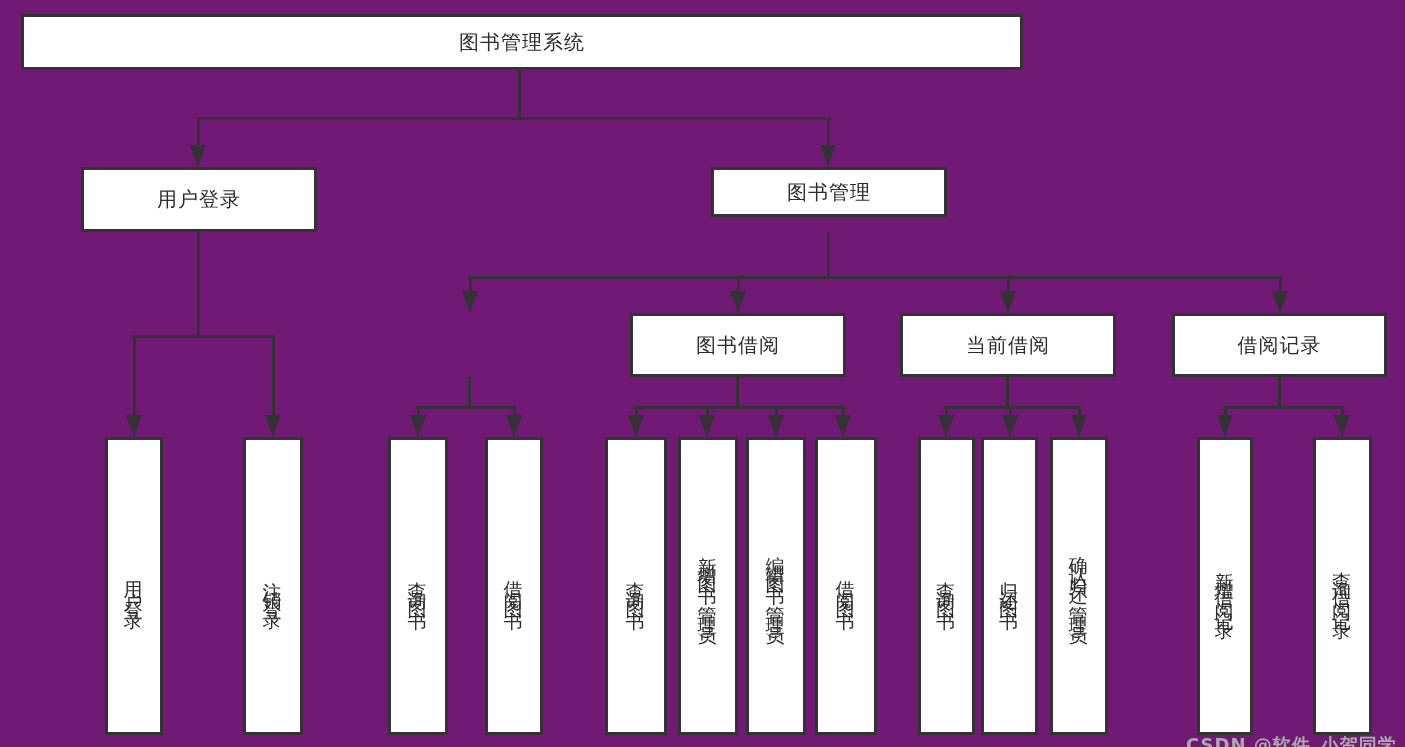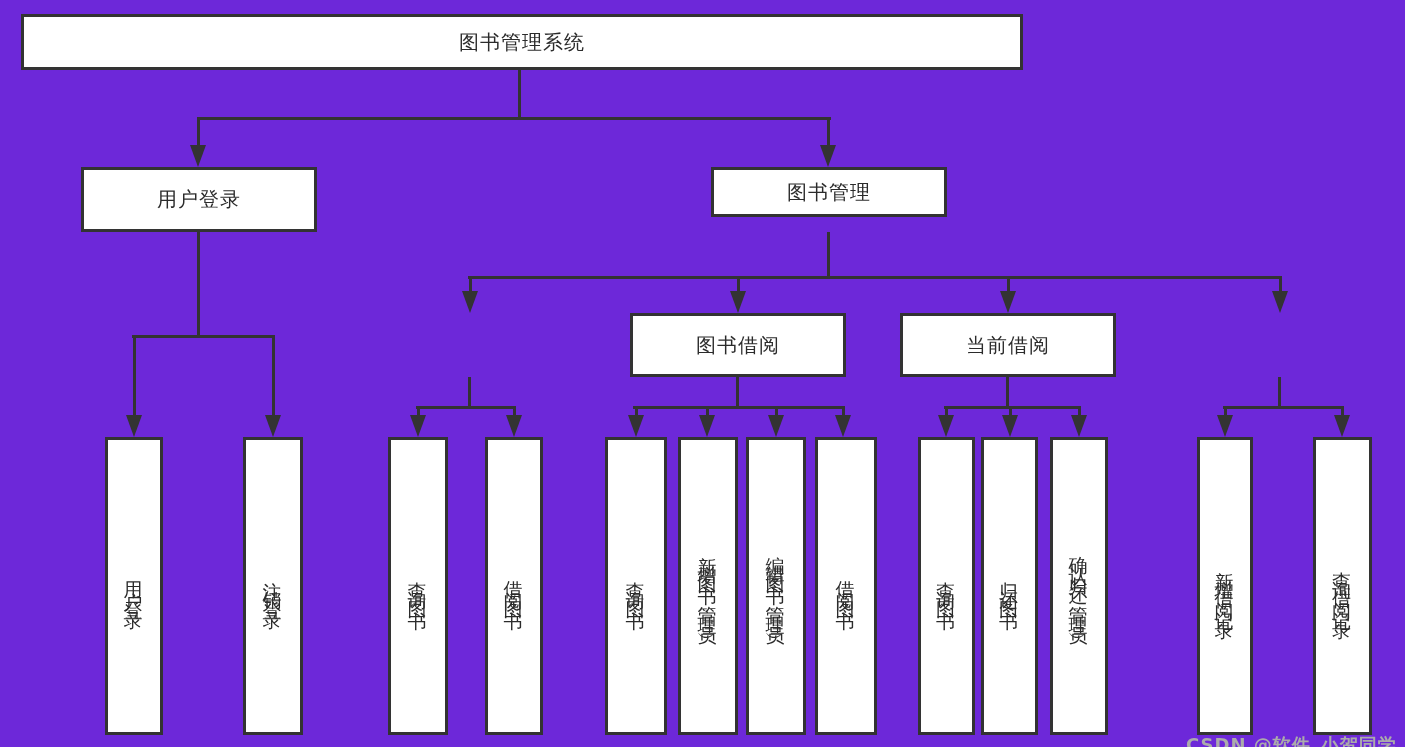--- a/index.html
+++ b/index.html
@@ -1,17 +1,17 @@
 <!DOCTYPE html>
 <html><head>
 <meta charset="utf-8">
 <style>
   html,body{margin:0;padding:0;background:#ffffff;}
   .stage{
-    position:relative;width:1405px;height:747px;background:#6d28d9;
+    position:relative;width:1405px;height:747px;background:#701a75;
     font-family:"DejaVu Sans","Liberation Sans",sans-serif;color:#2b2b2b;overflow:hidden;
   }
   .node{
     position:absolute;box-sizing:border-box;border:3px solid #333333;background:#ffffff;
     display:flex;align-items:center;justify-content:center;
     font-size:20px;letter-spacing:1px;text-align:center;
   }
   .node.v{
     writing-mode:vertical-rl;text-orientation:mixed;
     font-size:19px;letter-spacing:10px;padding:8px 0;
@@ -56,20 +56,21 @@
 
   <div class="vline" style="left:827px;top:232px;height:44px"></div>
   <div class="hline" style="left:468px;top:276px;width:814px"></div>
   <div class="arrow" style="left:462px;top:276px;height:37px"></div>
   <div class="arrow" style="left:730px;top:276px;height:37px"></div>
   <div class="arrow" style="left:1000px;top:276px;height:37px"></div>
   <div class="arrow" style="left:1272px;top:276px;height:37px"></div>
 
   <div class="node h" style="left:630px;top:313px;width:216px;height:64px">图书借阅</div>
   <div class="node h" style="left:900px;top:313px;width:216px;height:64px">当前借阅</div>
+  <div class="node h" style="left:1172px;top:313px;width:215px;height:64px">借阅记录</div>
 
   <div class="vline" style="left:468px;top:377px;height:30px"></div>
   <div class="hline" style="left:416px;top:406px;width:100px"></div>
   <div class="arrow" style="left:410px;top:406px;height:31px"></div>
   <div class="arrow" style="left:506px;top:406px;height:31px"></div>
 
   <div class="vline" style="left:736px;top:377px;height:30px"></div>
   <div class="hline" style="left:633px;top:406px;width:211px"></div>
   <div class="arrow" style="left:628px;top:406px;height:31px"></div>
   <div class="arrow" style="left:699px;top:406px;height:31px"></div>

